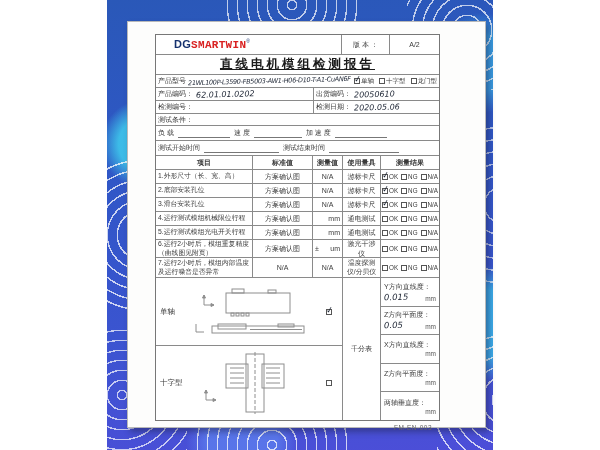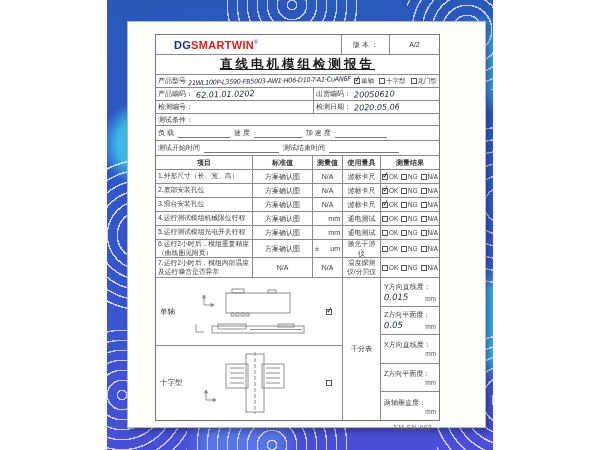--- a/index.html
+++ b/index.html
@@ -30,21 +30,21 @@
   .doc{position:absolute;left:27px;top:12px;width:285px;}
   .tbl{border:1px solid #777;background:#fff;}
   .trow{display:flex;border-bottom:1px solid #8a8a8a;align-items:stretch;}
   .trow:last-child{border-bottom:none;}
   .c{border-right:1px solid #8a8a8a;display:flex;align-items:center;font-size:7px;padding:0 2px;overflow:hidden;}
   .c:last-child{border-right:none;}
   .center{justify-content:center;text-align:center;}
   
   .logo{font-size:11px;font-weight:800;letter-spacing:.3px;}
   .logo .dg{color:#15316e;padding-left:16px;}
-  .logo .sw{color:#d92121;}
+  .logo .sw{color:#d92121;font-family:Liberation Mono, monospace;}
   .logo .reg{font-size:5px;vertical-align:super;color:#15316e;font-weight:400;}
   .title-row{justify-content:center;}
   .title{font-size:12.5px;font-weight:bold;letter-spacing:3px;color:#1a1a1a;text-decoration:underline;}
   
   .hw{font-family:"DejaVu Sans",sans-serif;font-style:italic;color:#1c2433;transform:rotate(-1.5deg);}
   .hw-sm{font-size:6.5px;letter-spacing:-.3px;white-space:nowrap;}
   .hw-md{font-size:8px;}
   
   .cb{position:relative;display:inline-block;width:6px;height:6px;border:1px solid #555;background:#fff;flex:none;}
   .cb.checked::after{content:"✓";position:absolute;left:-1px;top:-5px;font-size:9px;color:#1c2433;transform:rotate(-10deg);}

